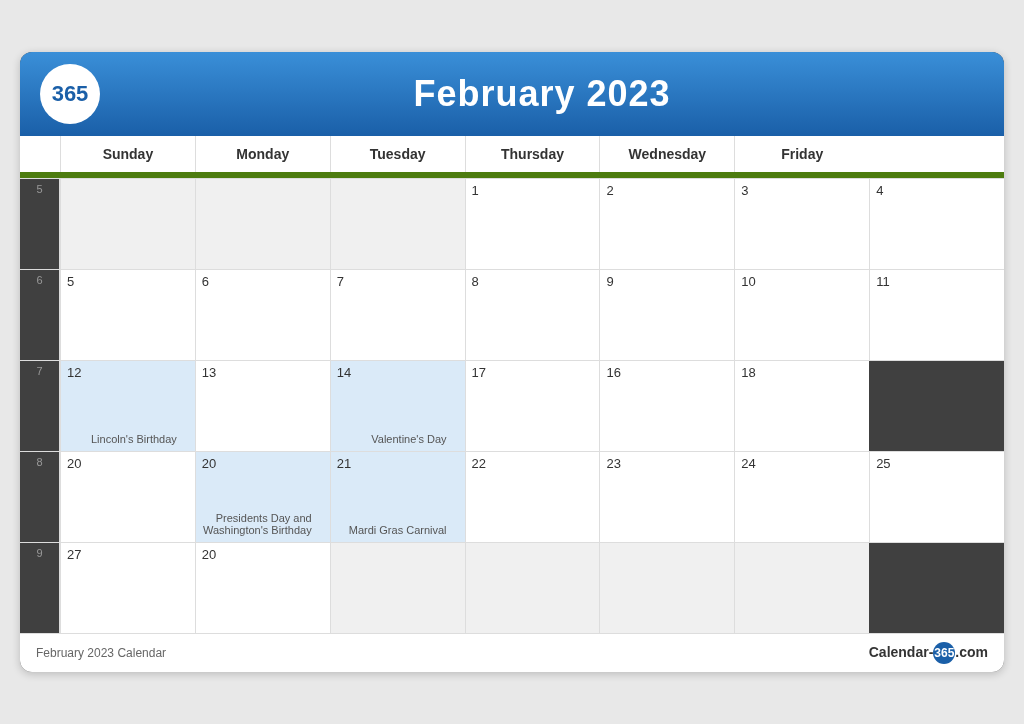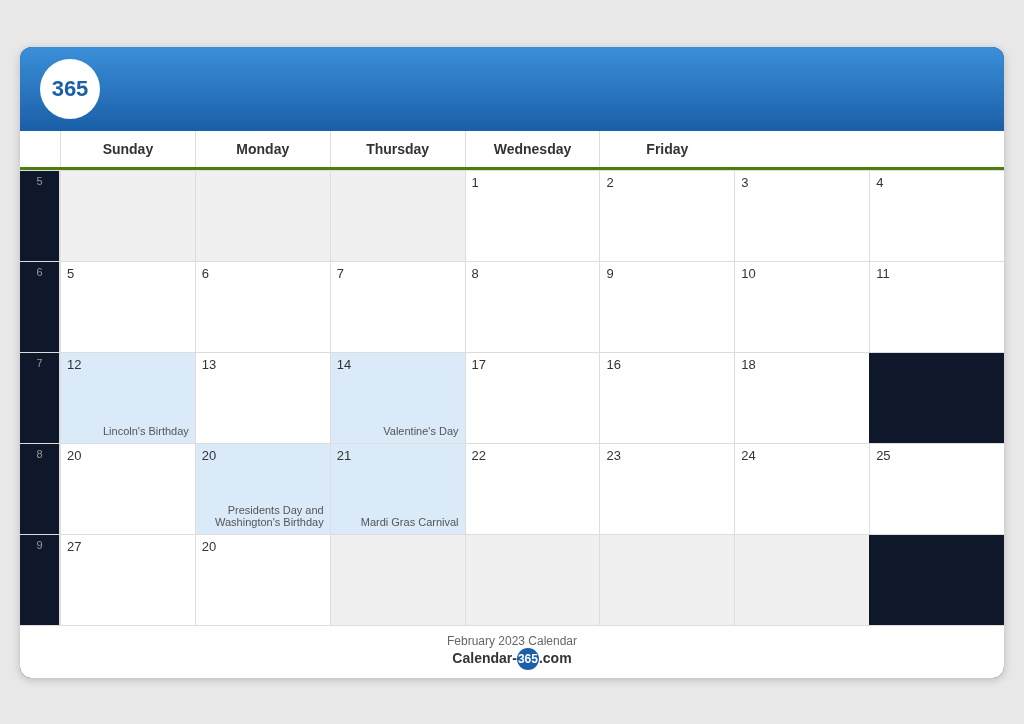--- a/index.html
+++ b/index.html
@@ -6,21 +6,21 @@
     body {
       background: #e8e8e8;
       font-family: Arial, sans-serif;
       display: flex;
       justify-content: center;
       align-items: center;
       min-height: 100vh;
       padding: 20px;
     }
     .calendar-wrapper {
-      background: #0f172a;
+      background: #404040;
       border-radius: 12px;
       overflow: hidden;
       width: 1000px;
       box-shadow: 0 2px 8px rgba(0,0,0,0.2);
     }
     .header {
       background: linear-gradient(to bottom, #3a8fd8, #1a5fa8);
       display: flex;
       align-items: center;
       padding: 12px 20px;
@@ -44,21 +44,21 @@
       text-align: center;
       color: white;
       font-size: 36px;
       font-weight: bold;
       letter-spacing: 1px;
     }
     .day-headers {
       display: grid;
       grid-template-columns: 40px repeat(7, 1fr);
       background: white;
-      border-bottom: 3px solid #4d7c0f;
+      border-bottom: 6px solid #4d7c0f;
     }
     .week-num-header {
       width: 40px;
     }
     .day-header {
       text-align: center;
       padding: 10px 0;
       font-size: 14px;
       font-weight: bold;
       color: #333;
@@ -101,30 +101,29 @@
       color: #333;
       font-weight: normal;
     }
     .event-label {
       font-size: 11px;
       color: #555;
       margin-top: 20px;
       text-align: right;
       position: absolute;
       bottom: 6px;
-      right: 6px;
+      right: 18px;
     }
     .footer {
       display: flex;
       justify-content: space-between;
       align-items: center;
       padding: 8px 16px;
       border-top: 1px solid #ddd;
       background: white;
-      flex-direction: column;
     }
     .footer-left {
       font-size: 12px;
       color: #666;
     }
     .footer-right {
       font-size: 14px;
       color: #333;
       font-weight: bold;
     }
@@ -141,27 +140,29 @@
       font-weight: bold;
     }
   </style>
 </head>
 <body>
 
 <div class="calendar-wrapper">
 
   <div class="header">
     <div class="logo-badge">365</div>
+    <div class="header-title">February 2023</div>
   </div>
 
   <div class="day-headers">
     <div class="week-num-header"></div>
 
   <div class="day-header">Sunday</div>
       <div class="day-header">Monday</div>
+      <div class="day-header">Tuesday</div>
       <div class="day-header">Thursday</div>
       <div class="day-header">Wednesday</div>
       <div class="day-header">Friday</div>
     </div>
 
   <div class="calendar-grid">
 
   <div class="calendar-row">
         <div class="week-number">5</div>
         <div class="day-cell outside-month"></div>

